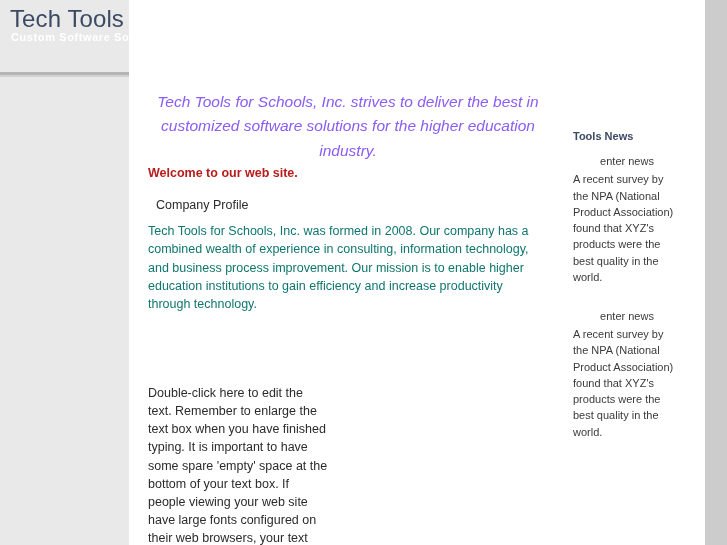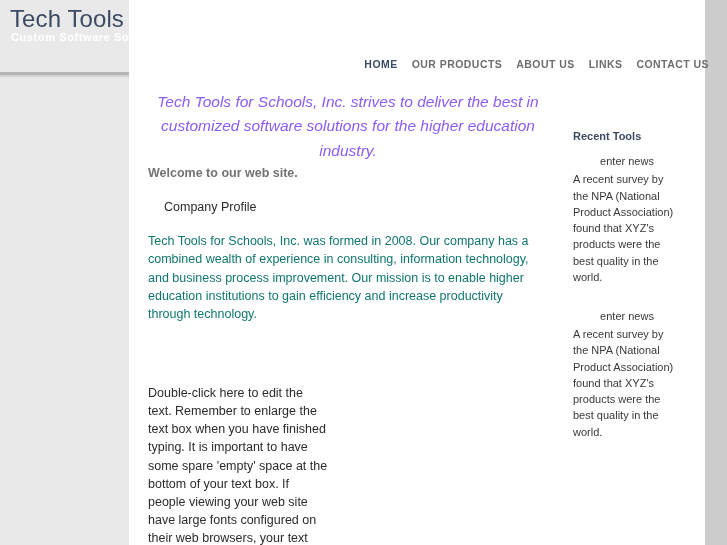--- a/index.html
+++ b/index.html
@@ -151,29 +151,29 @@
     font-style: italic;
     color: #8b5cf6;
     text-align: center;
     line-height: 1.58;
     margin: 0 0 2px 0;
     padding: 0 4px;
   }
   .lead {
     font-size: 12.5px;
     font-weight: bold;
-    color: #737373;
+    color: #b91c1c;
     margin: 0 0 14px 0;
     line-height: 1.3;
   }
   .sub-head {
     font-size: 12.5px;
     font-weight: normal;
     color: #2b2b2b;
-    margin: 16px;
+    margin: 8px;
     line-height: 1.45;
   }
   .body-copy {
     font-size: 12.5px;
     color: #0f766e;
     line-height: 1.47;
     margin: 0;
   }
 
   
@@ -229,39 +229,32 @@
   <div class="bg-right-edge"></div>
   <div class="bg-right-hatch"></div>
 
   <div class="card"></div>
 
   <div class="banner">
     <div class="brand-title">Tech Tools for Schools</div>
     <div class="brand-tagline">Custom Software Sol</div>
   </div>
 
-  <nav class="nav">
-    <a href="#" class="active">HOME</a>
-    <a href="#">OUR PRODUCTS</a>
-    <a href="#">ABOUT US</a>
-    <a href="#">LINKS</a>
-    <a href="#">CONTACT US</a>
-  </nav>
 
   <div class="main">
     <p class="tagline-block">Tech Tools for Schools, Inc. strives to deliver the best in customized software solutions for the higher education industry.</p>
     <p class="lead">Welcome to our web site.</p>
     <p class="sub-head">Company Profile</p>
     <p class="body-copy">Tech Tools for Schools, Inc. was formed in 2008. Our company has a combined wealth of experience in consulting, information technology, and business process improvement. Our mission is to enable higher education institutions to gain efficiency and increase productivity through technology.</p>
   </div>
 
   <div class="filler">Double-click here to edit the text. Remember to enlarge the text box when you have finished typing. It is important to have some spare 'empty' space at the bottom of your text box. If people viewing your web site have large fonts configured on their web browsers, your text will appear</div>
 
   <aside class="sidebar">
-    <h3>Recent Tools</h3>
+    <h3>Tools News</h3>
 
     <div class="news-item">
       <p class="news-label">enter news</p>
       <p class="news-body">A recent survey by the NPA (National Product Association) found that XYZ's products were the best quality in the world.</p>
     </div>
 
     <div class="news-item">
       <p class="news-label">enter news</p>
       <p class="news-body">A recent survey by the NPA (National Product Association) found that XYZ's products were the best quality in the world.</p>
     </div>

